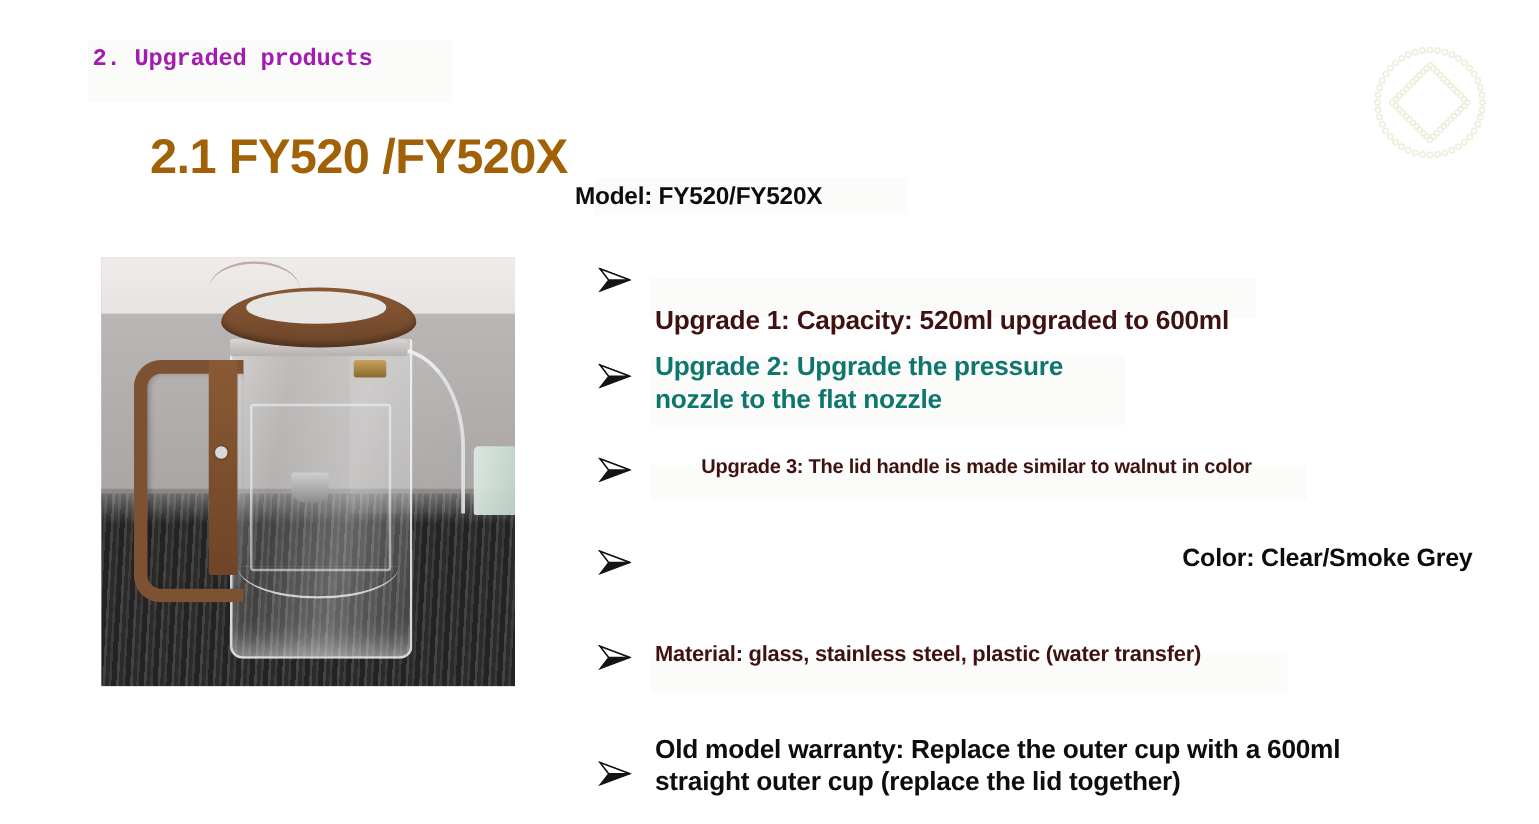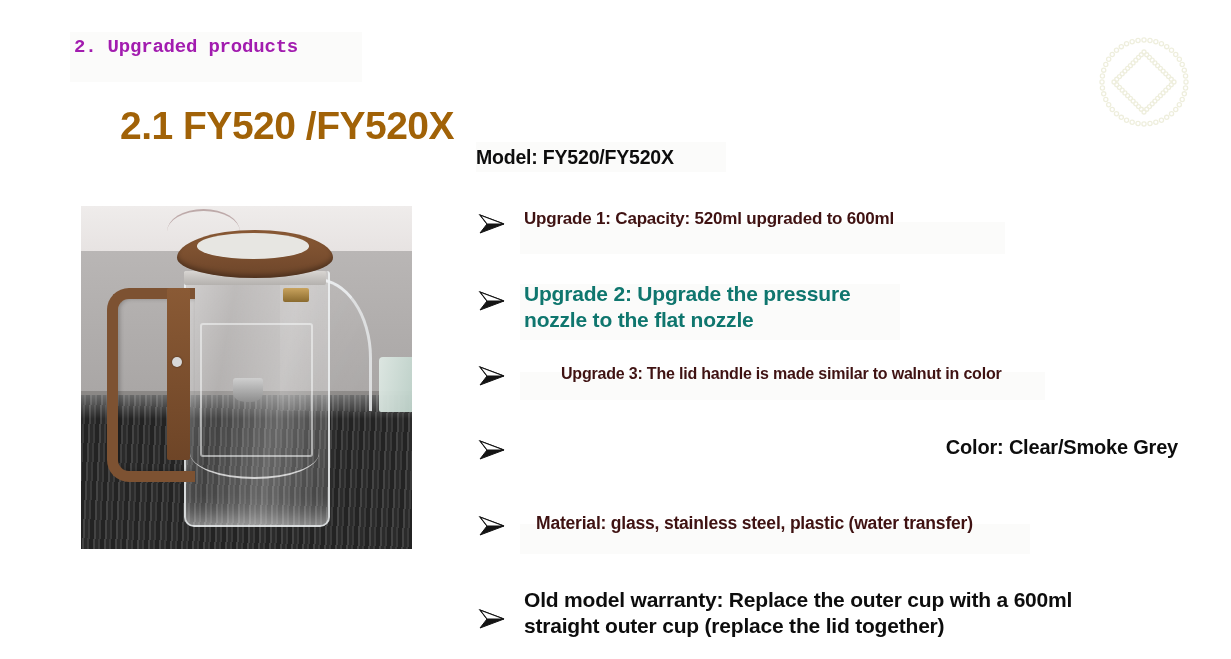--- a/index.html
+++ b/index.html
@@ -41,21 +41,21 @@
     left: 120px;
     top: 104px;
     font-size: 39px;
     font-weight: bold;
     letter-spacing: -.5px;
     color: #a16207;
     white-space: nowrap;
   }
   #model-line {
     position: absolute;
-    left: 476px;
+    left: 460px;
     top: 146px;
     font-size: 19.5px;
     font-weight: bold;
     letter-spacing: -.2px;
     color: #0d0d0d;
     white-space: nowrap;
   }
 
   
   #bullet-list {
@@ -80,24 +80,24 @@
     letter-spacing: -.2px;
     line-height: 1.22;
     white-space: pre-line;
   }
 
   
   .b0 { height: 75px; }
   .b1 { height: 77px; }
   .b2 { height: 75px; gap: 37px; }
   .b3 { height: 76px; justify-content: space-between; }
-  .b4 { height: 74px; gap: 12px; }
+  .b4 { height: 74px; }
   .b5 { height: 60px; align-items: center; }
 
-  .b0 .bullet-text { font-size: 17px; color: #3f1212; padding-top: 3px; }
+  .b0 .bullet-text { font-size: 21px; color: #3f1212; padding-top: 3px; margin-top: 35px; }
   .b1 .bullet-text { font-size: 21px;   color: #0f766e; padding-top: 0px;  }
   .b2 .bullet-text { font-size: 16px;   color: #3f1212; padding-top: 6px;  }
   .b3 .bullet-text { font-size: 20px;   color: #0d0d0d; padding-top: 2px;  }
   .b4 .bullet-text { font-size: 17.5px; color: #3f1212; padding-top: 4px;  }
   .b5 .bullet-text { font-size: 21px;   color: #0d0d0d; padding-top: 0px;  }
 
   .b0 .bullet-icon { padding-top: 8px; }
   .b1 .bullet-icon { padding-top: 10px; }
   .b2 .bullet-icon { padding-top: 8px; }
   .b3 .bullet-icon { padding-top: 7px; }

